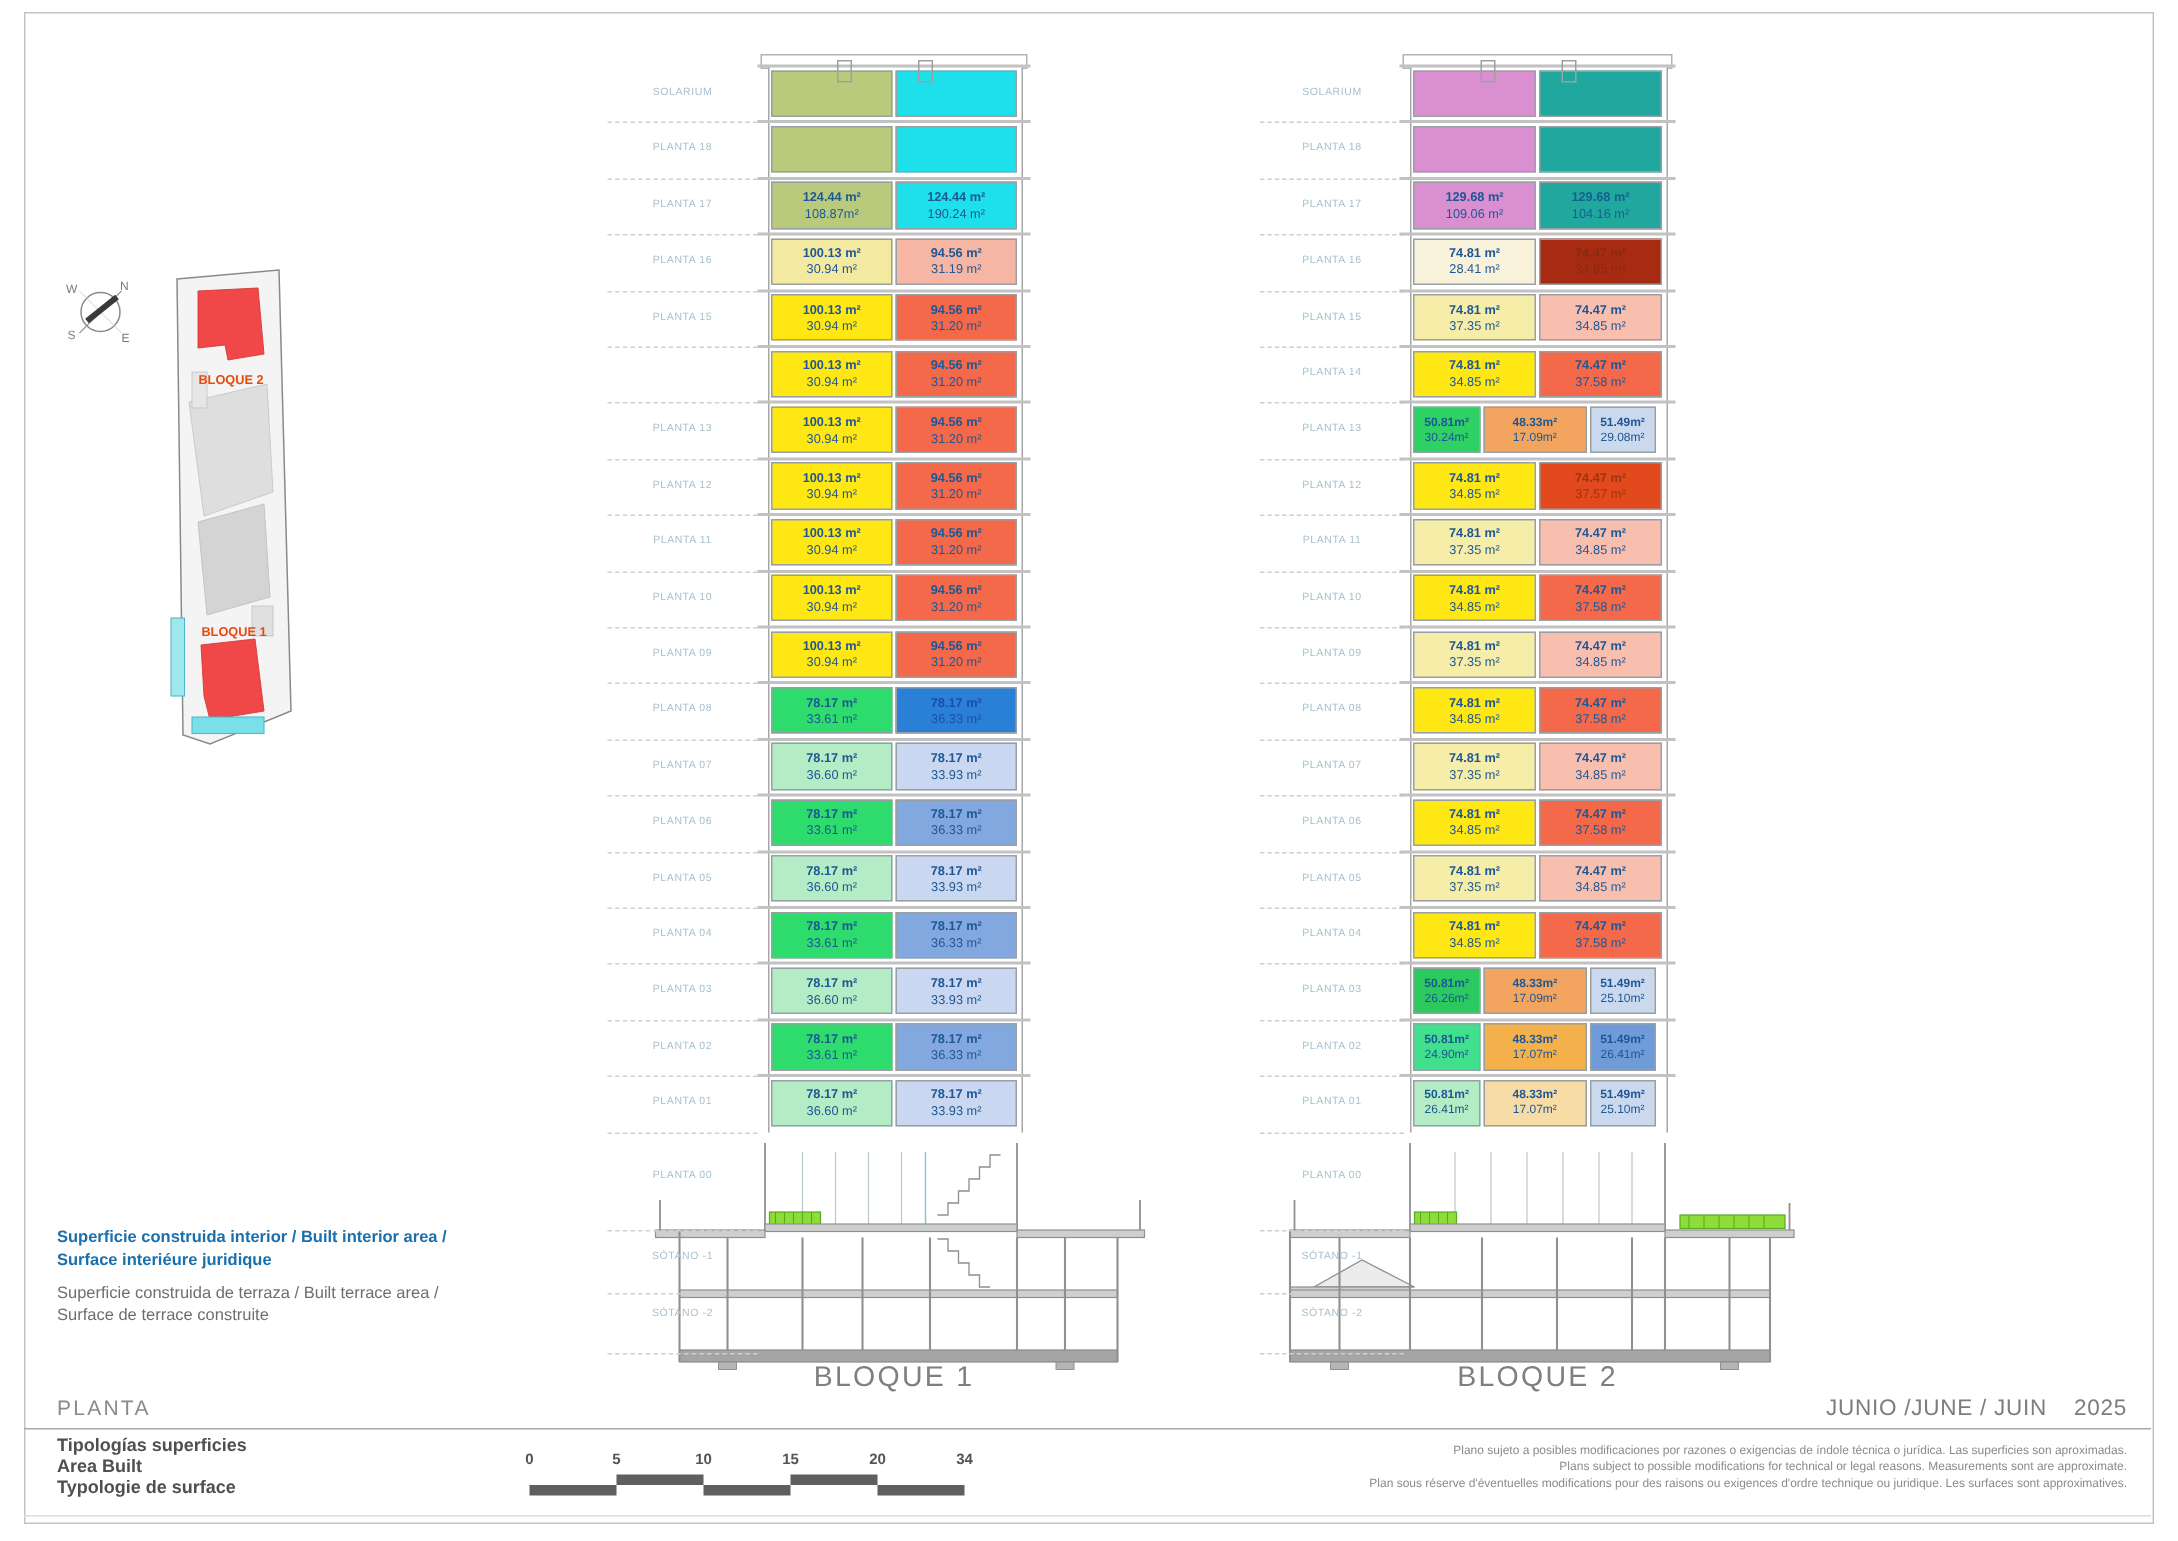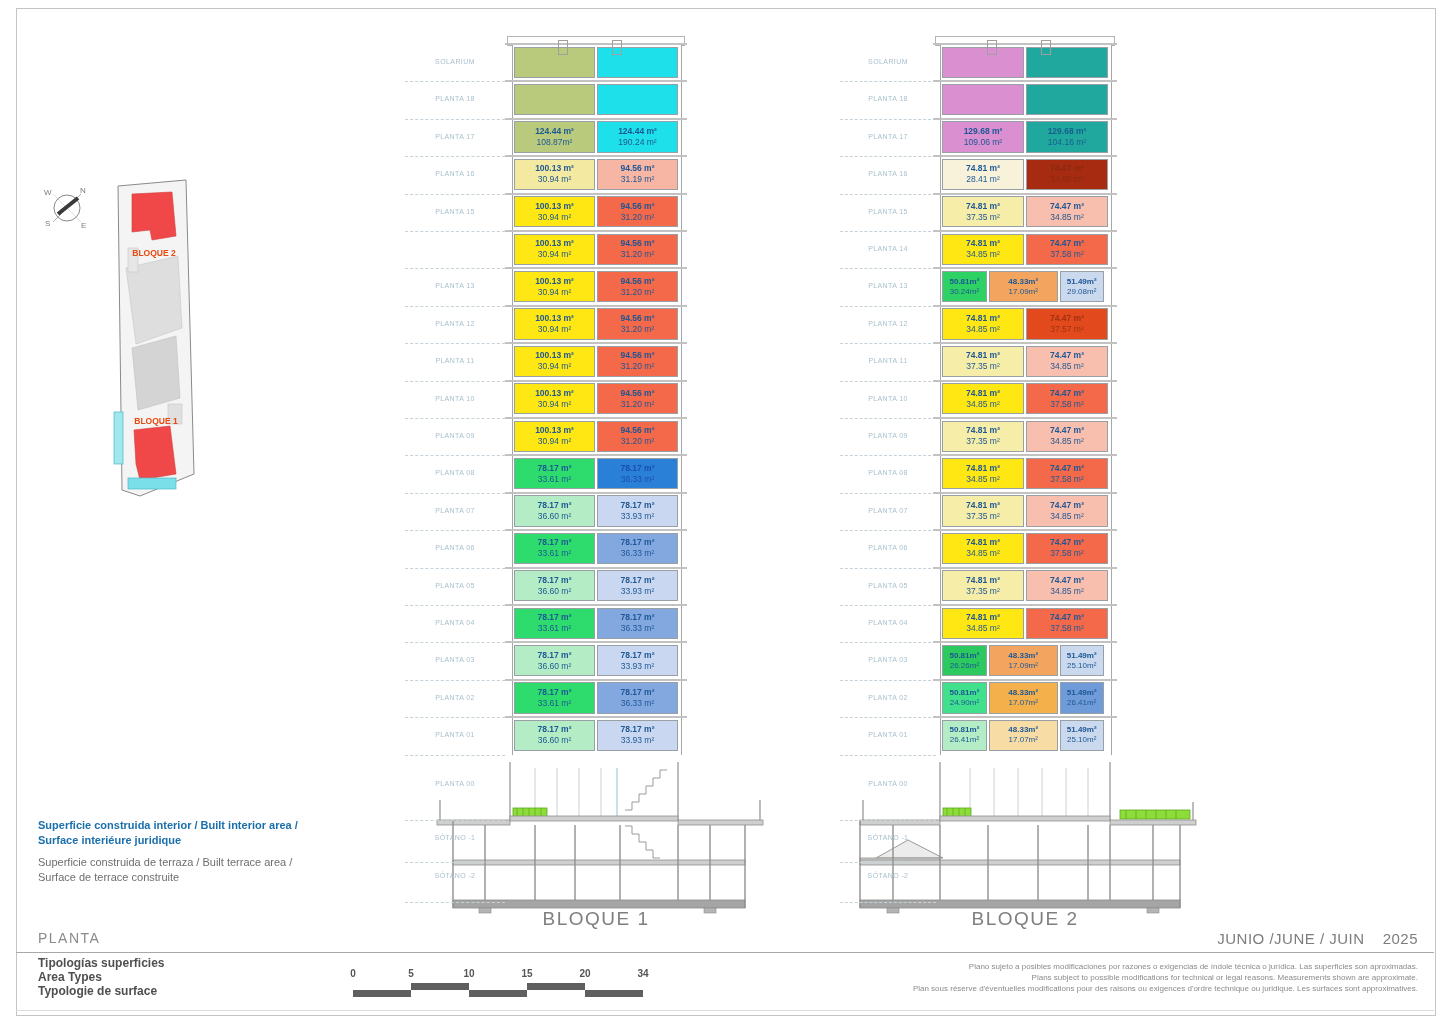--- a/index.html
+++ b/index.html
@@ -671,29 +671,29 @@
 <div class="legend2">
   <div>Superficie construida de terraza / Built terrace area /</div>
   <div>Surface de terrace construite</div>
 </div>
 
 <div class="seccion">PLANTA</div>
 <div class="rule-full"></div>
 <div class="rule-bottom"></div>
 <div class="tips">
   <div>Tipologías superficies</div>
-  <div>Area Types</div>
+  <div>Area Built</div>
   <div>Typologie de surface</div>
 </div>
 <div class="dateblock">
   <span>JUNIO /JUNE / JUIN</span><span class="yr">2025</span>
 </div>
 <div class="disclaimer">
   <div>Plano sujeto a posibles modificaciones por razones o exigencias de índole técnica o jurídica. Las superficies son aproximadas.</div>
-  <div>Plans subject to possible modifications for technical or legal reasons. Measurements shown are approximate.</div>
+  <div>Plans subject to possible modifications for technical or legal reasons. Measurements sont are approximate.</div>
   <div>Plan sous réserve d'éventuelles modifications pour des raisons ou exigences d'ordre technique ou juridique. Les surfaces sont approximatives.</div>
 </div>
 
 <div class="scalebar">
   <span class="num" style="left:3px">0</span>
   <span class="num" style="left:61px">5</span>
   <span class="num" style="left:119px">10</span>
   <span class="num" style="left:177px">15</span>
   <span class="num" style="left:235px">20</span>
   <span class="num" style="left:293px">34</span>

